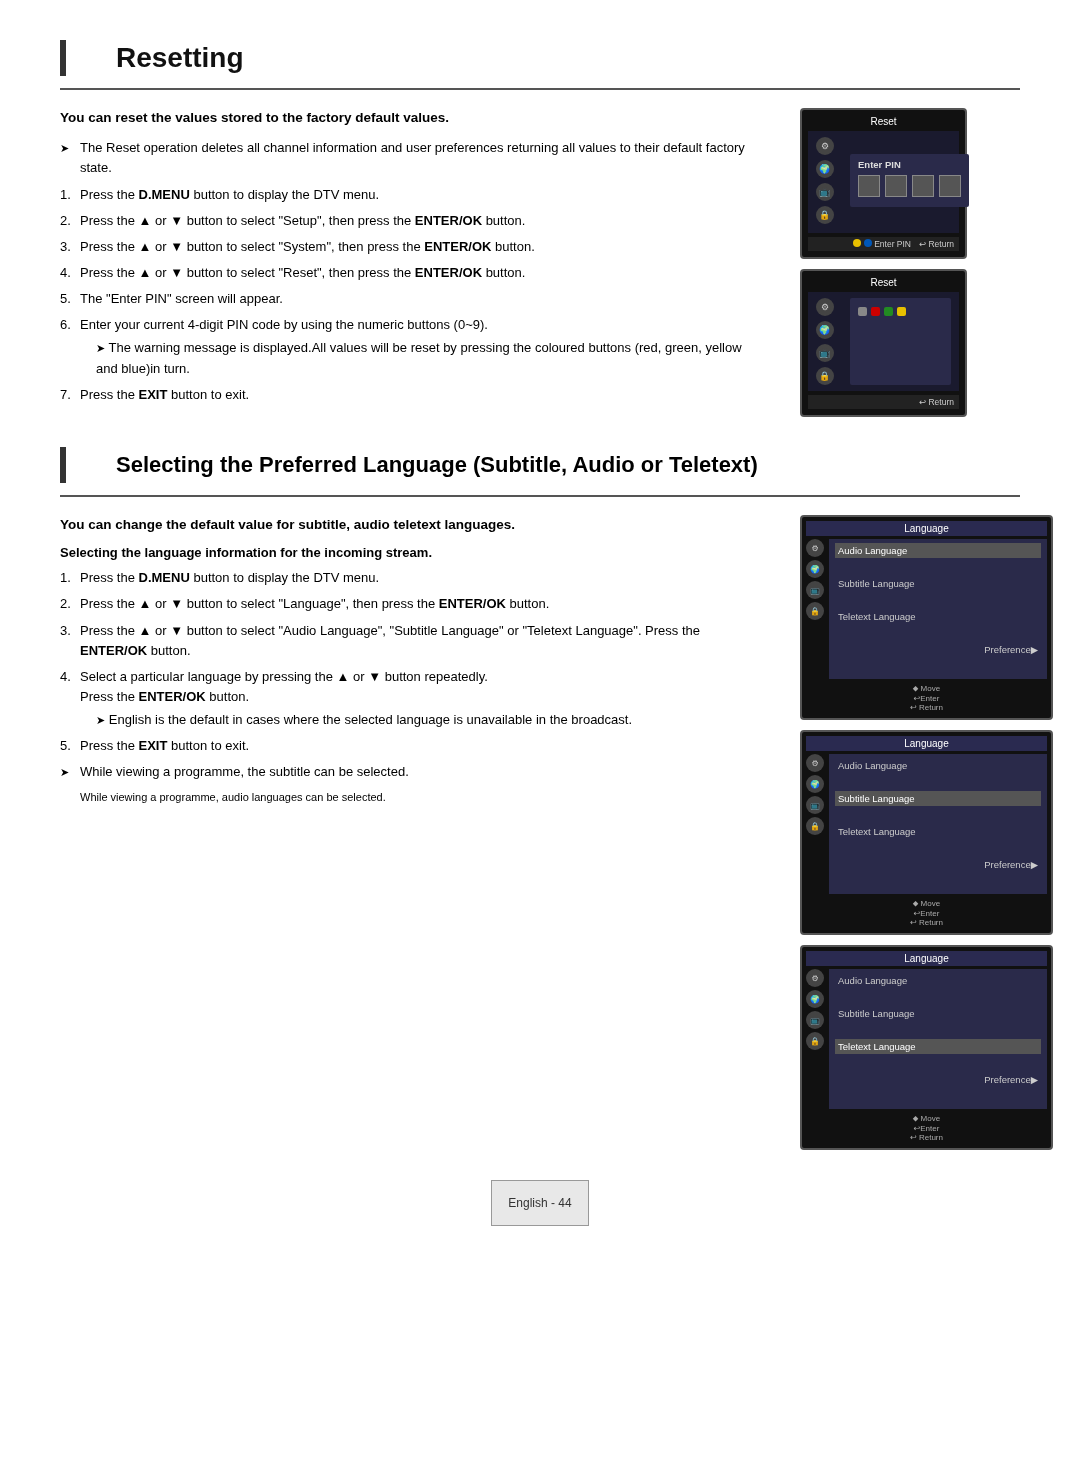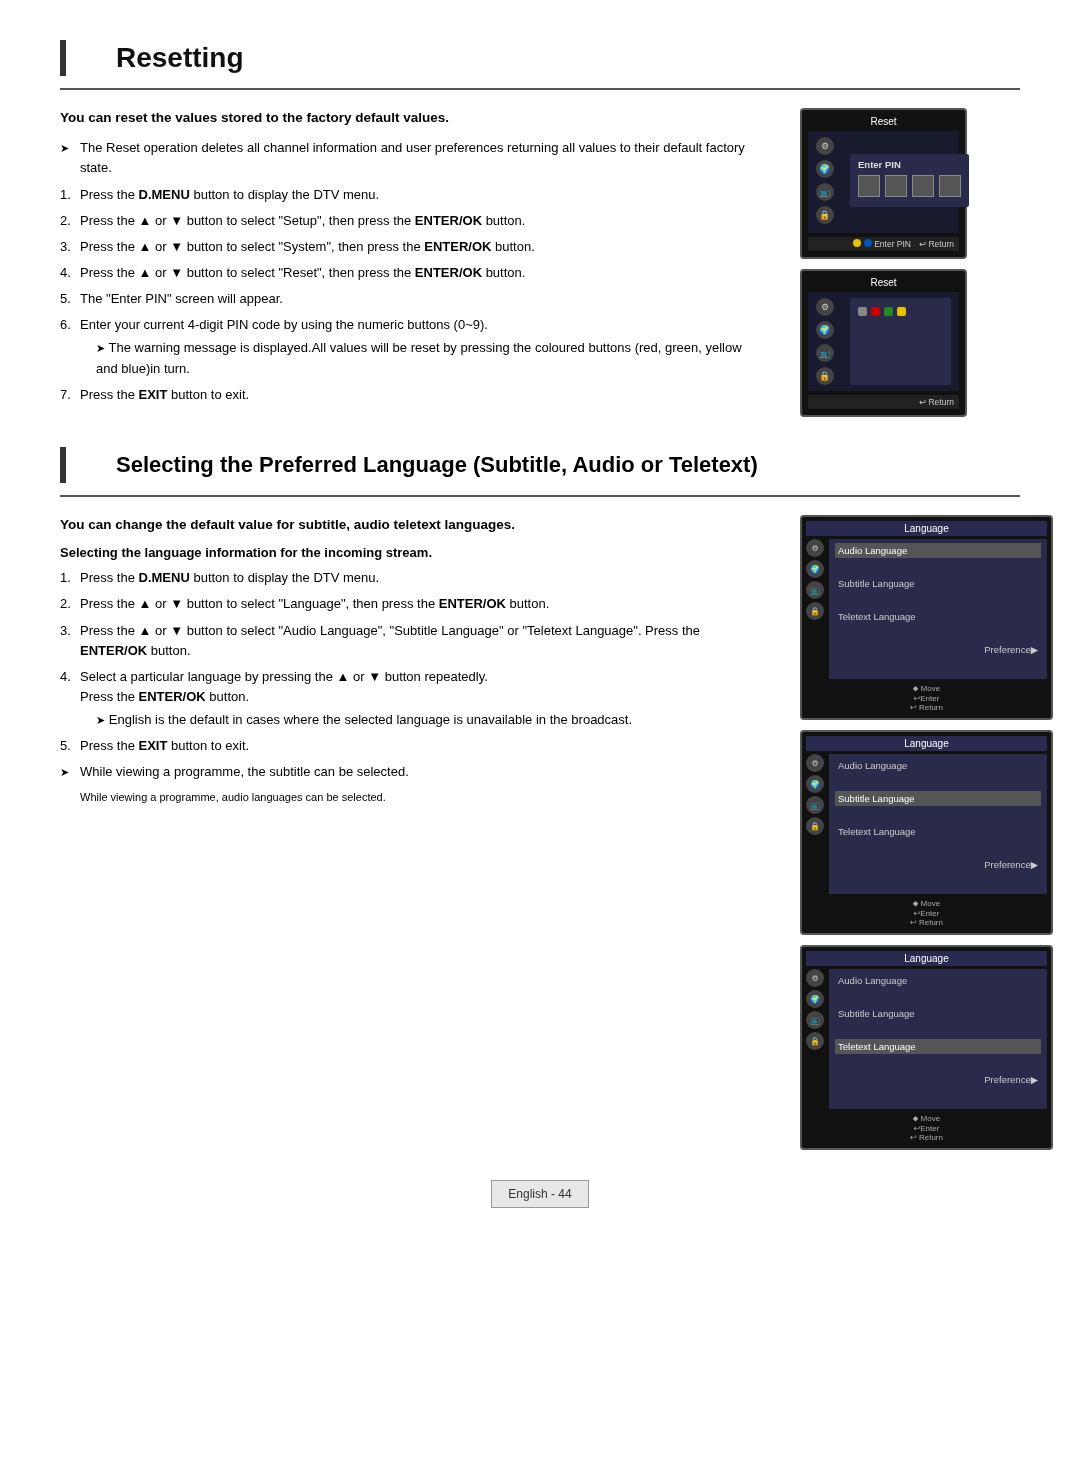--- a/index.html
+++ b/index.html
@@ -264,21 +264,21 @@
 
     
     .footer {
       text-align: center;
       margin-top: 30px;
     }
     .footer-badge {
       display: inline-block;
       background: #e8e8e8;
       border: 1px solid #999;
-      padding: 6px 16px;
+      padding: 15px 16px;
       font-size: 12px;
       color: #333;
     }
 
     
     .section2 {
       margin-top: 10px;
     }
     .section2-title {
       font-size: 22px;

